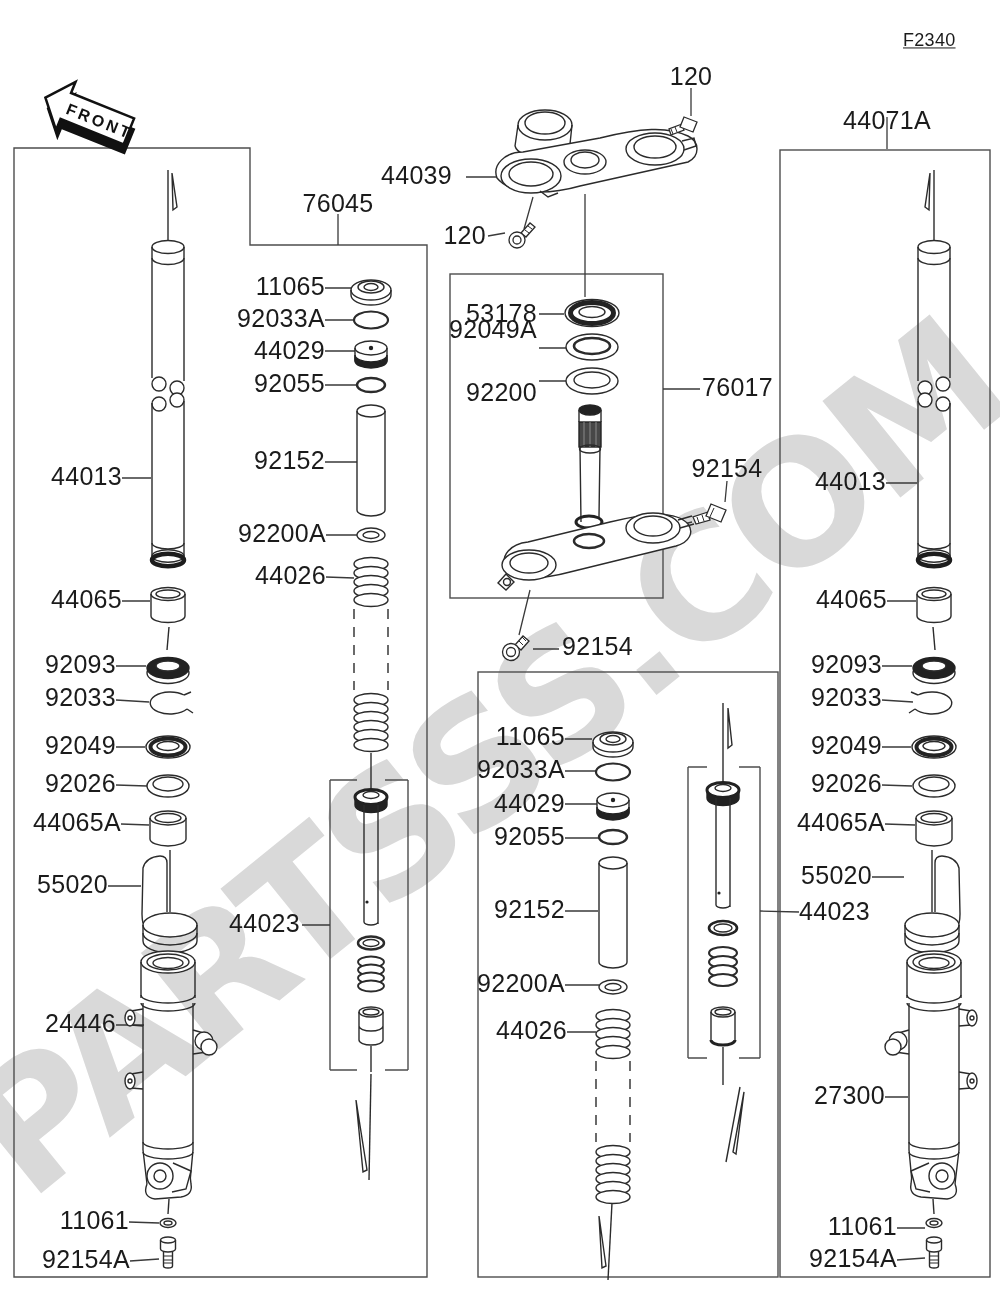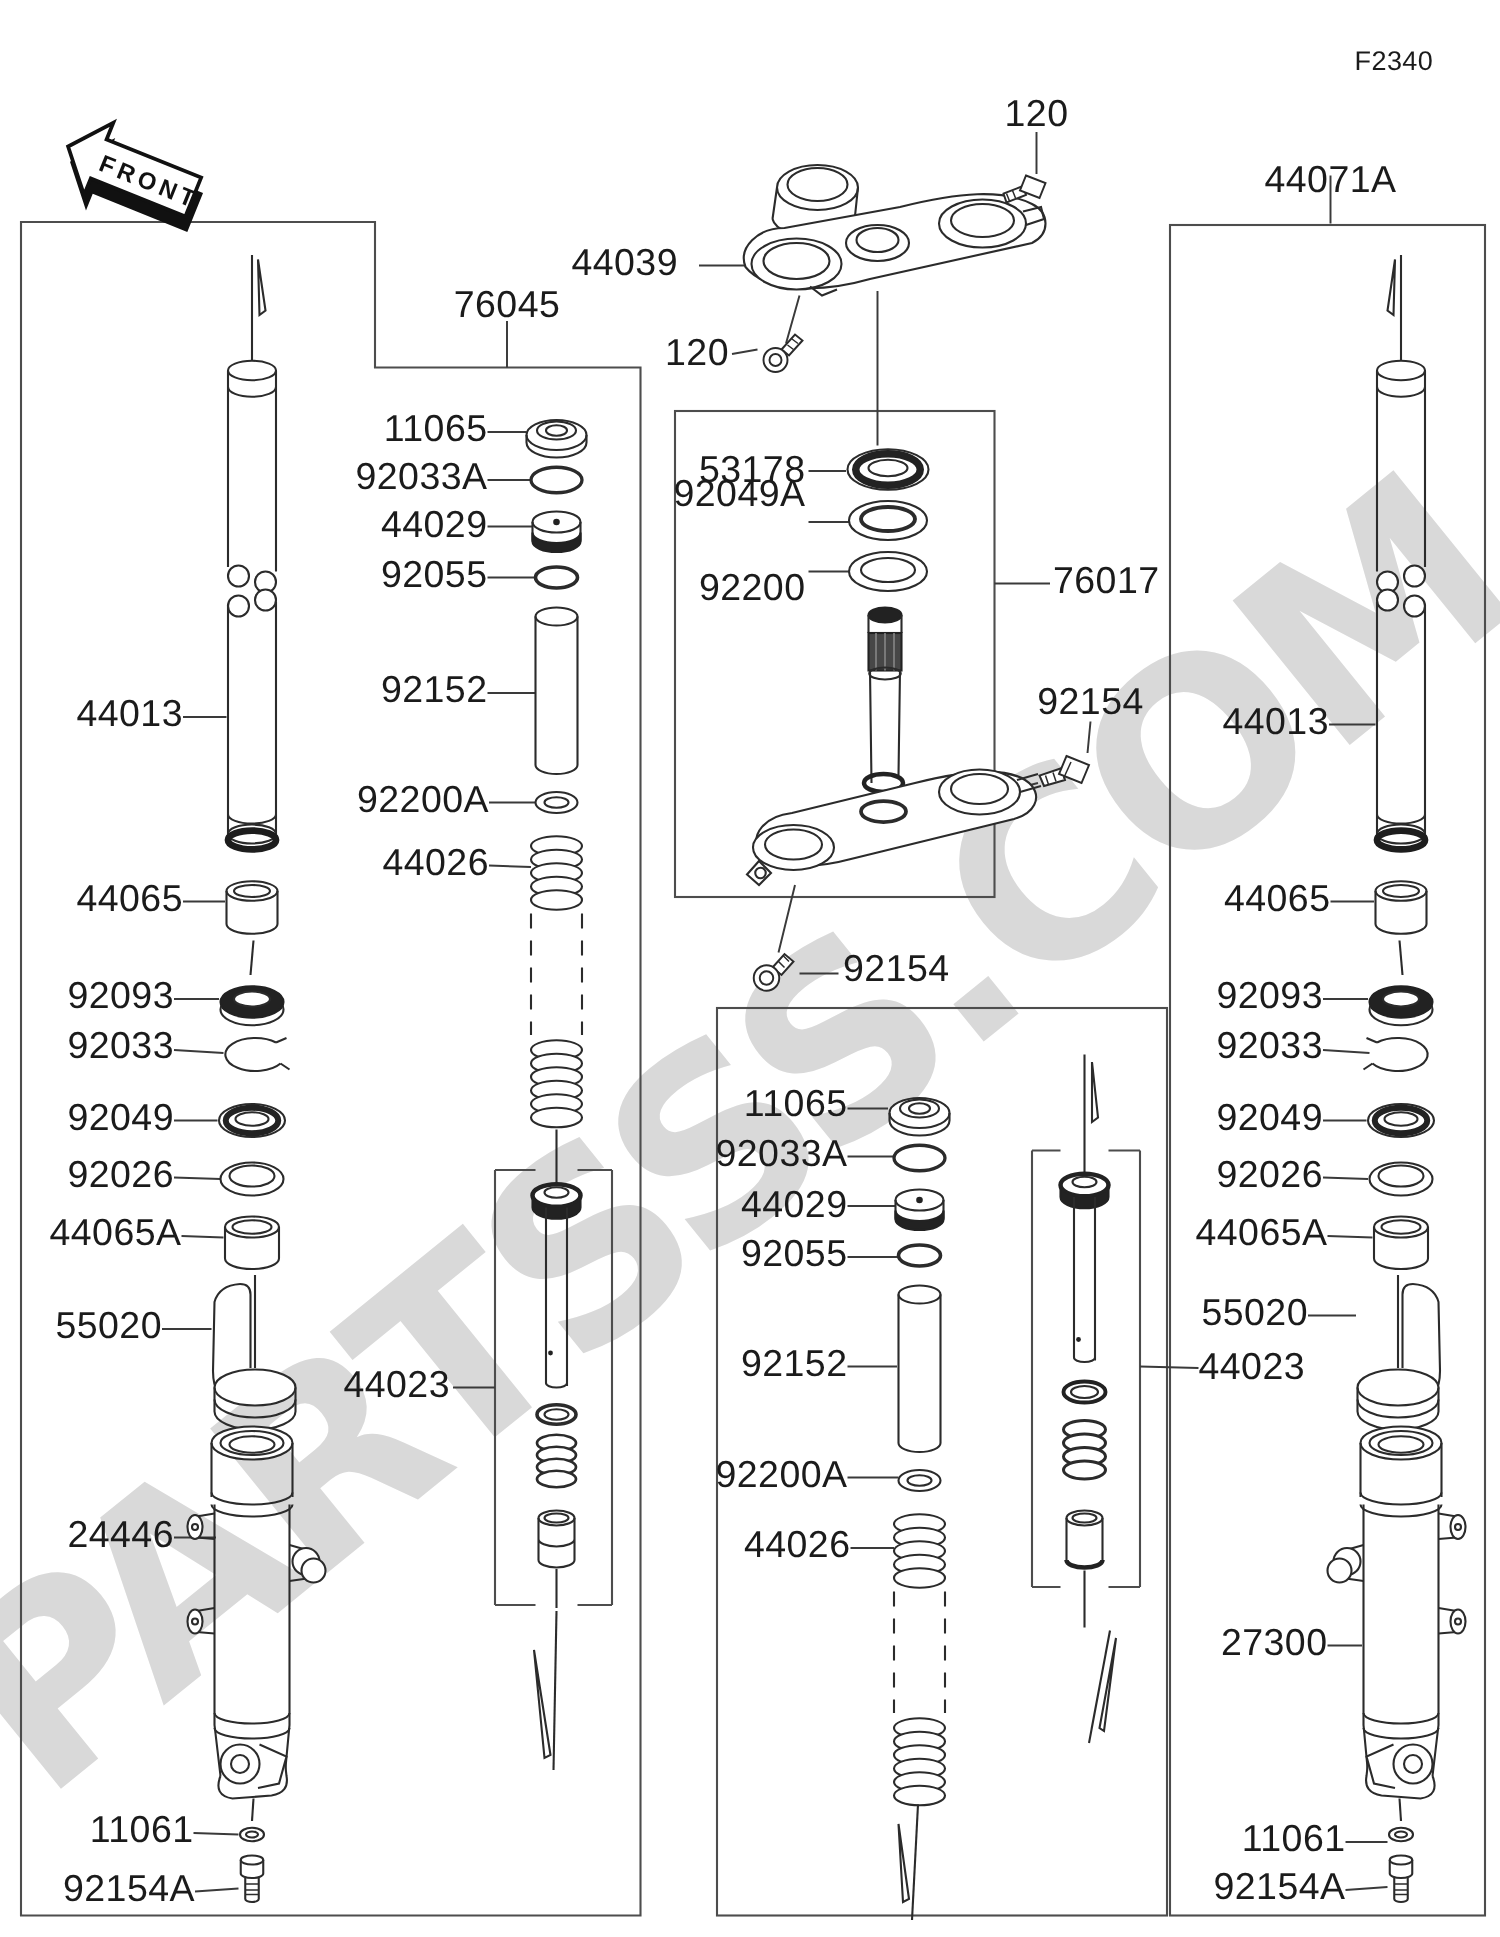--- a/index.html
+++ b/index.html
@@ -6,21 +6,21 @@
   #stage{position:relative;width:1000px;height:1291px;background:#fff;overflow:hidden;
          font-family:"Liberation Sans",sans-serif;}
   .watermark{position:absolute;left:485px;top:758px;z-index:1;white-space:nowrap;
       transform:translate(-50%,-50%) rotate(-39deg);
       font:bold 170px "DejaVu Sans",sans-serif;letter-spacing:-6px;color:#d9d9d9;}
   #art{position:absolute;left:0;top:0;z-index:2;}
   .lbl{position:absolute;z-index:3;font-size:25px;color:#1b1b1b;white-space:nowrap;
        letter-spacing:.3px;transform:translate(-100%,-55%);}
   .lbl.la{transform:translate(0,-55%);}
   .lbl.ca{transform:translate(-50%,-55%);}
-  .code{font-size:18px;}
+  .code{font-size:18px;text-decoration:underline;}
 </style>
 </head>
 <body>
 
 <div id="stage">
 
   <div class="watermark">PARTSSS.COM</div>
 
   <svg id="art" width="1000" height="1291" viewBox="0 0 1000 1291">
     <defs>

